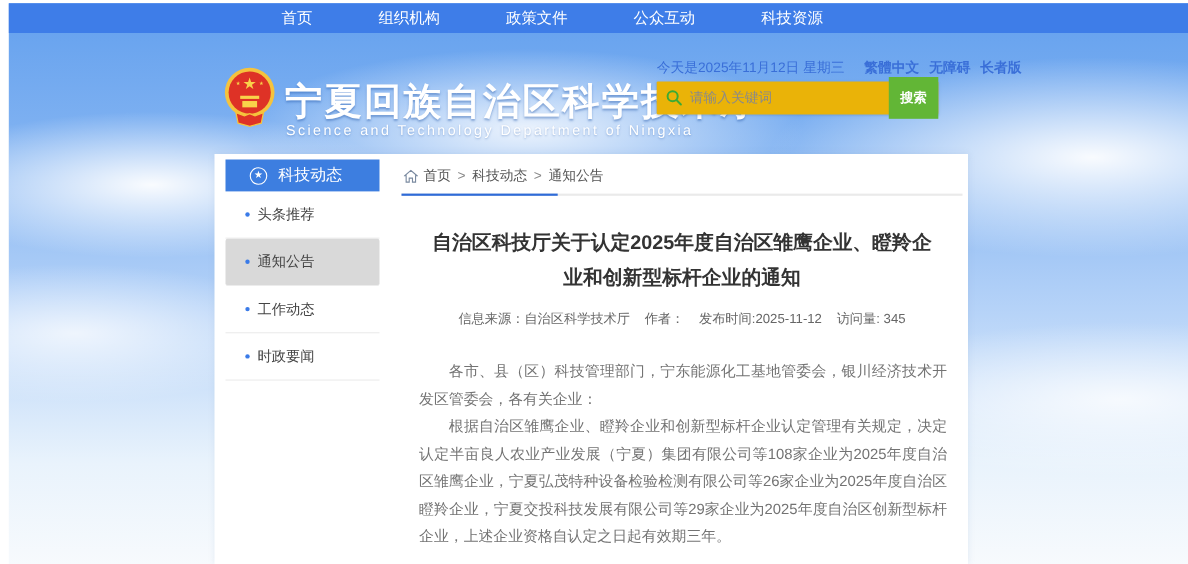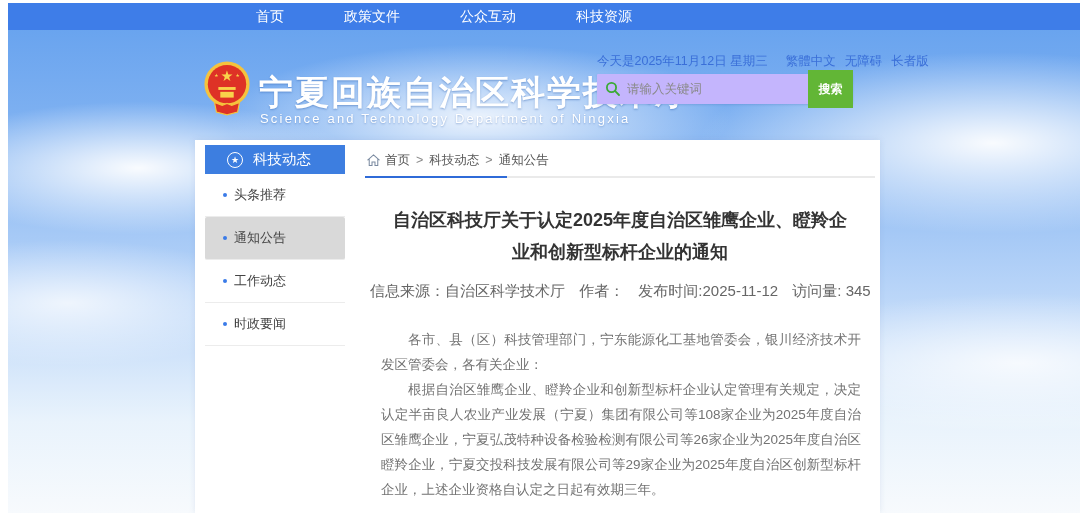--- a/index.html
+++ b/index.html
@@ -39,24 +39,24 @@
   }
   .site-subtitle {
     position:absolute; left:260px; top:81px; color:#ffffff; font-size:13px;
     letter-spacing:2.2px; text-shadow:0 1px 2px rgba(40,90,170,.4); white-space:nowrap;
   }
   .date-row {
     position:absolute; left:597px; top:23px; width:280px; display:flex;
     font-size:12.5px; color:#3a6fd8; white-space:nowrap;
   }
   .date-row .today { margin-right:18px; }
-  .date-row .quick-link { margin-right:9px; cursor:pointer; color:#3a6fd8; }
+  .date-row .quick-link { margin-right:9px; cursor:pointer; color:#3a6fd8;font-weight:bold; }
   .searchbar {
     position:absolute; left:597px; top:44px; width:256px; height:30px;
-    background:#c4b5fd; display:flex; align-items:center; border-radius:1px;
+    background:#eab308; display:flex; align-items:center; border-radius:1px;
     box-shadow:0 1px 2px rgba(60,110,180,.25);
   }
   .search-icon { margin:0 6px 0 8px; display:flex; }
   .searchbar input {
     border:none; outline:none; flex:1; font-size:12.5px; color:#333;
     font-family:inherit; min-width:0; background:transparent;
   }
   .searchbar input::placeholder { color:#8a8a8a; }
   .search-btn {
     width:45px; height:38px; background:#62b636; color:#ffffff; border:none;
@@ -96,33 +96,34 @@
   .breadcrumb .home-icon { margin-right:5px; display:flex; }
   .breadcrumb .sep { margin:0 6px; color:#888; }
   .bc-crumb { cursor:pointer; color:#555; }
   .bc-line { height:2px; background:#eaeaea; position:relative; margin-top:4px; }
   .bc-line .active-seg { position:absolute; left:0; top:0; width:142px; height:2px; background:#2f6bd8; }
   .article-title {
     margin:26px 26px 0 26px; text-align:center; font-size:18px; font-weight:bold;
     color:#333; line-height:32px;
   }
   .article-meta {
-    margin-top:14px; text-align:center; font-size:15px; color:#666; white-space:nowrap;
+    margin-top:14px; text-align:center; font-size:12px; color:#666; white-space:nowrap;
   }
   .article-meta span { margin:0 5px; }
   .article-body { margin:26px 14px 0 16px; font-size:13.5px; color:#737373; line-height:25px; }
   .article-body p { text-indent:2em; text-align:justify; }
 </style>
 </head>
 <body>
 
 <div class="sky"></div>
 
 <nav class="topnav">
   <div class="nav-item">首页</div>
+  <div class="nav-item">组织机构</div>
   <div class="nav-item">政策文件</div>
   <div class="nav-item">公众互动</div>
   <div class="nav-item">科技资源</div>
 </nav>
 
 <header class="masthead">
   <svg class="emblem" viewBox="0 0 50 58">
     <circle cx="25" cy="25" r="23.5" fill="#f5c33d"></circle>
     <circle cx="25" cy="25" r="20" fill="#de3226"></circle>
     <text x="25" y="22" font-size="15" fill="#f9d34a" text-anchor="middle">★</text>

